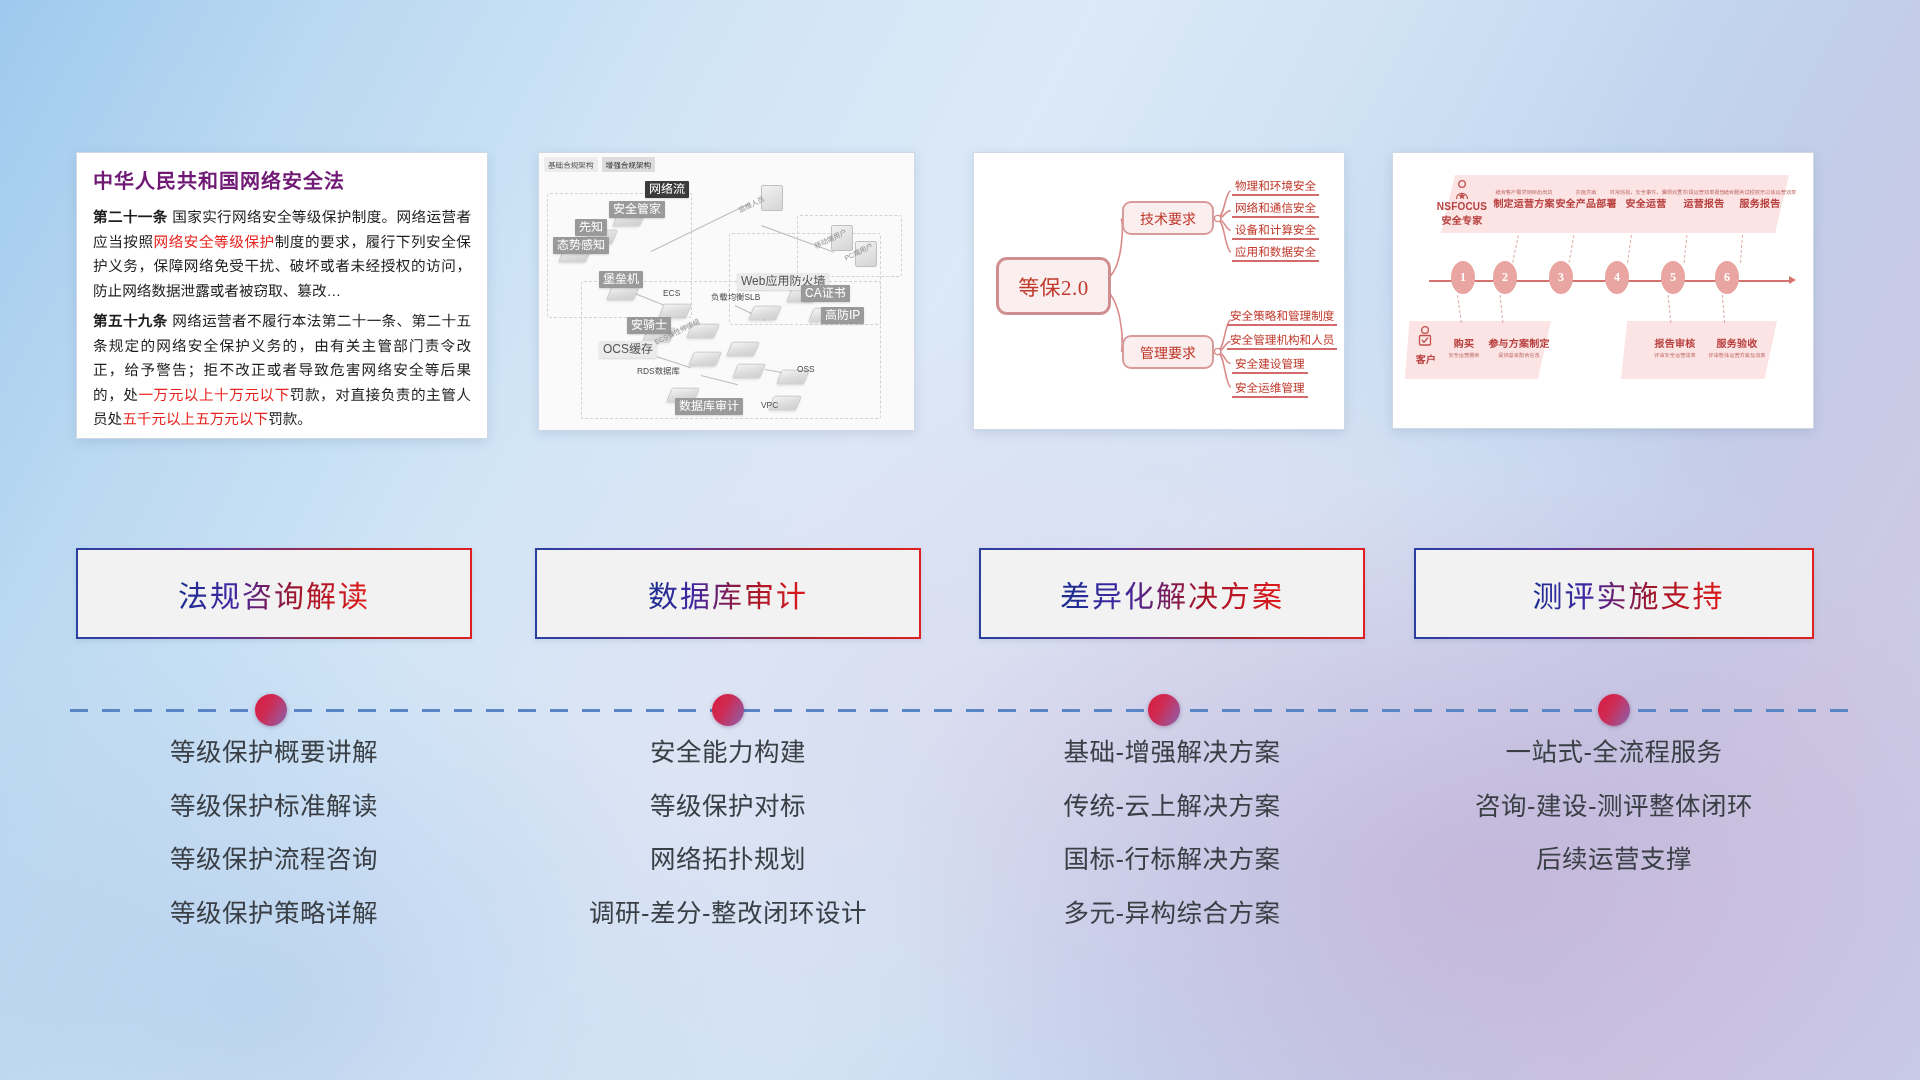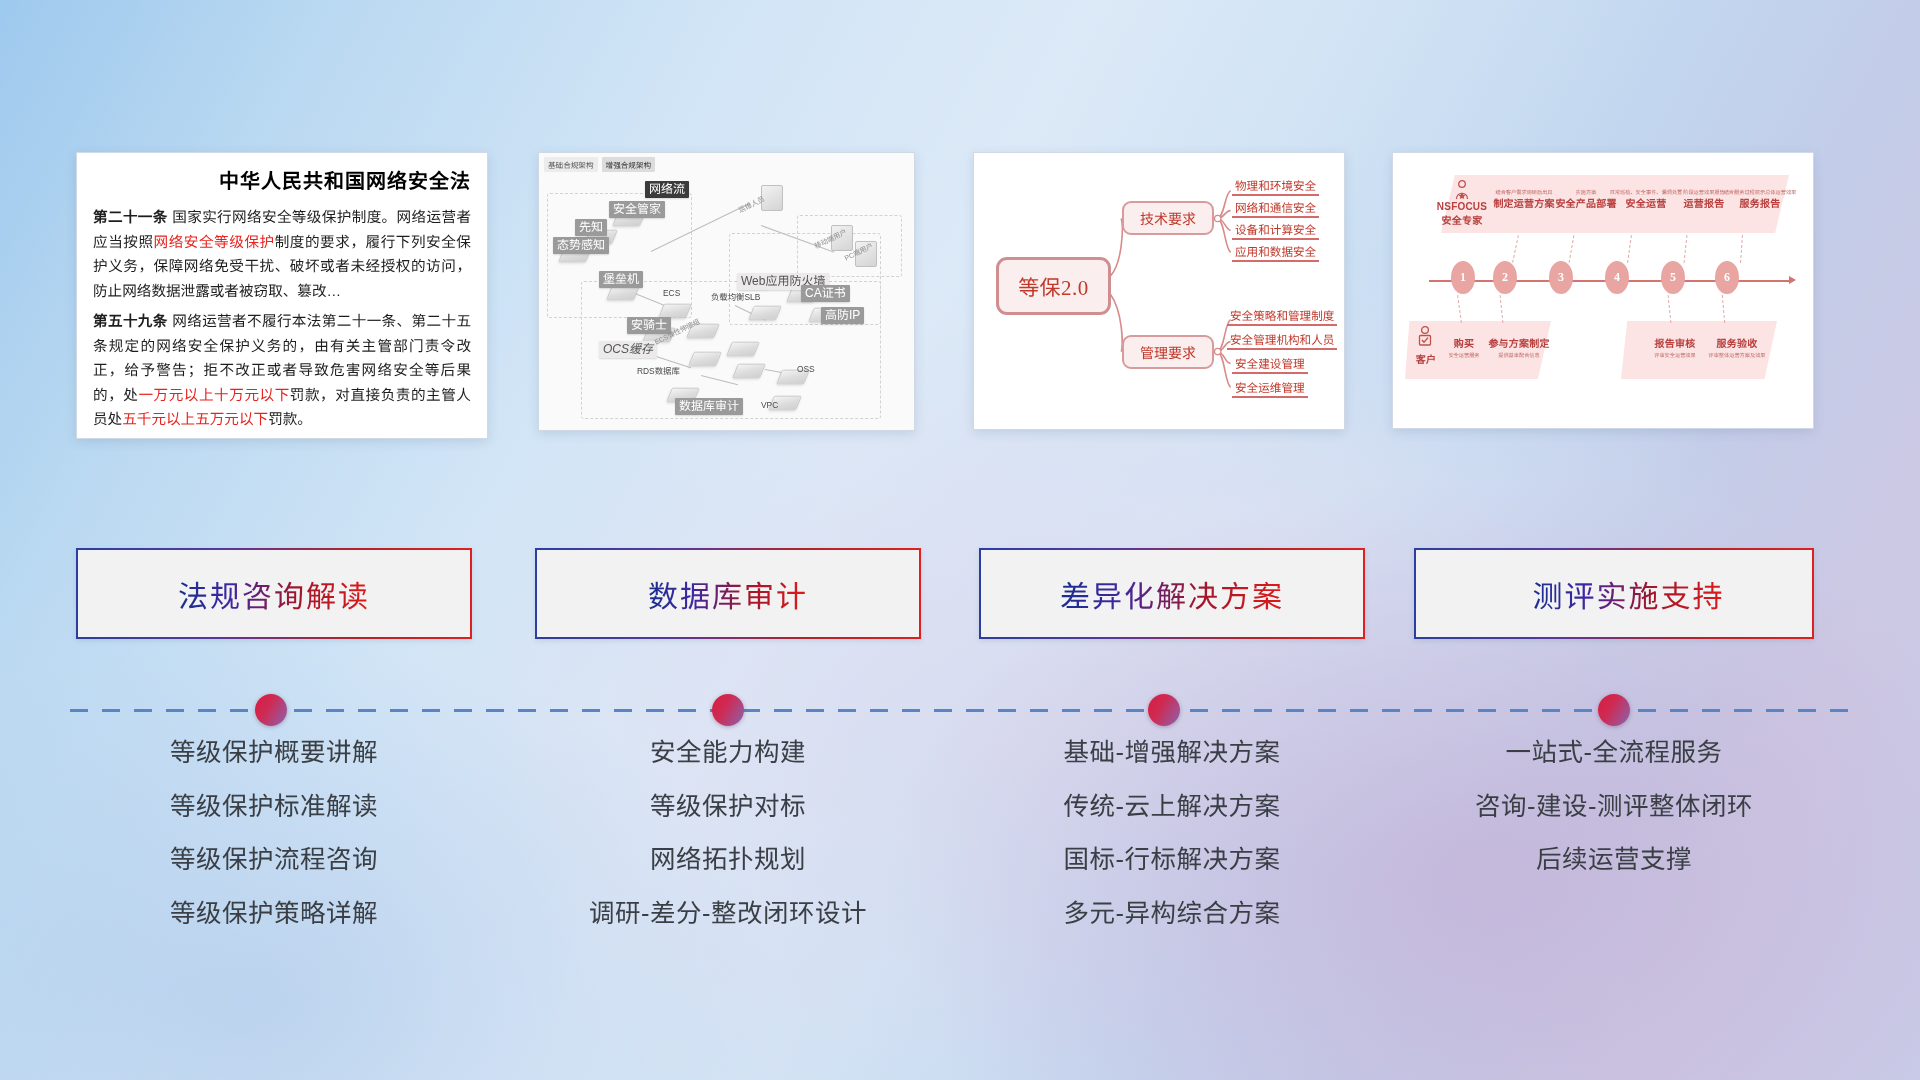--- a/index.html
+++ b/index.html
@@ -56,24 +56,24 @@
   .card.c3 { left: 973px;  width: 372px; height: 278px; }
   .card.c4 { left: 1392px; width: 422px; height: 277px; }
 
   
   .law {
     padding: 12px 16px 10px 16px;
     height: 100%;
     background: #fff;
   }
   .law-title {
-    text-align: right;
+    text-align: left;
     font-weight: bold;
     font-size: 20px;
-    color: #000000;
+    color: #701a75;
     letter-spacing: 1px;
     margin-bottom: 11px;
   }
   .law-para {
     font-size: 14.6px;
     line-height: 1.68;
     color: #1d1d1d;
     text-align: justify;
     margin-bottom: 6px;
   }
@@ -367,21 +367,21 @@
         <div class="node-flat" style="left:292px; top:72px;"></div>
         <div class="node-flat" style="left:316px; top:88px;"></div>
 
         <div class="tag" style="left:14px;  top:84px;">态势感知</div>
         <div class="tag" style="left:36px;  top:66px;">先知</div>
         <div class="tag" style="left:70px;  top:48px;">安全管家</div>
         <div class="tag dark" style="left:106px; top:28px;">网络流</div>
         <div class="tag" style="left:60px;  top:118px;">堡垒机</div>
         <div class="tag" style="left:88px;  top:164px;">安骑士</div>
         <div class="tag plain" style="left:124px; top:136px;">ECS</div>
-        <div class="tag light" style="left:60px;  top:188px;font-style:italic;">OCS缓存</div>
+        <div class="tag light" style="left:60px;  top:188px;">OCS缓存</div>
         <div class="tag plain" style="left:98px;  top:214px;">RDS数据库</div>
         <div class="tag" style="left:136px; top:245px;">数据库审计</div>
         <div class="tag plain rot" style="left:116px; top:186px; font-size:7px; color:#8e8e8e;">ECS弹性伸缩组</div>
         <div class="tag light" style="left:198px; top:120px;">Web应用防火墙</div>
         <div class="tag plain" style="left:172px; top:140px;">负载均衡SLB</div>
         <div class="tag plain rot" style="left:200px; top:54px; font-size:7px; color:#8e8e8e;">运维人员</div>
         <div class="tag" style="left:262px; top:132px;">CA证书</div>
         <div class="tag" style="left:282px; top:154px;">高防IP</div>
         <div class="tag plain rot" style="left:276px; top:90px; font-size:7px; color:#8e8e8e;">移动端用户</div>
         <div class="tag plain rot" style="left:306px; top:102px; font-size:7px; color:#8e8e8e;">PC端用户</div>

